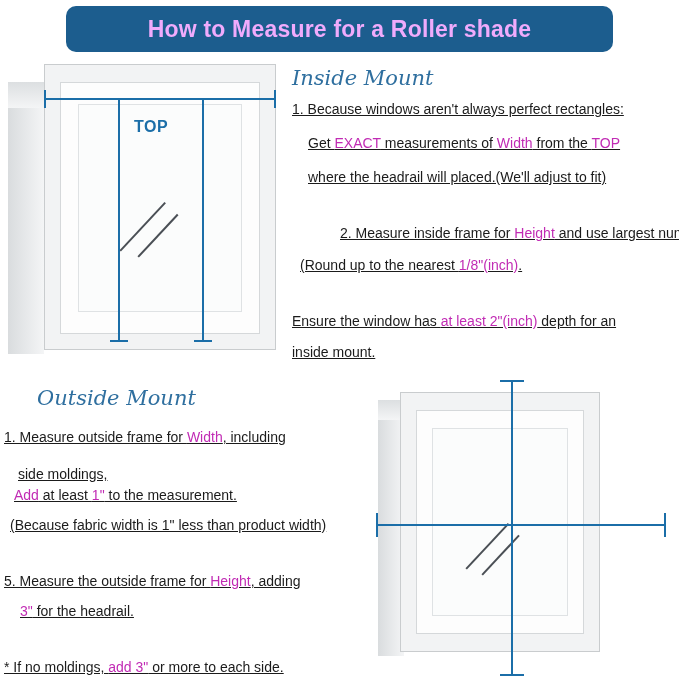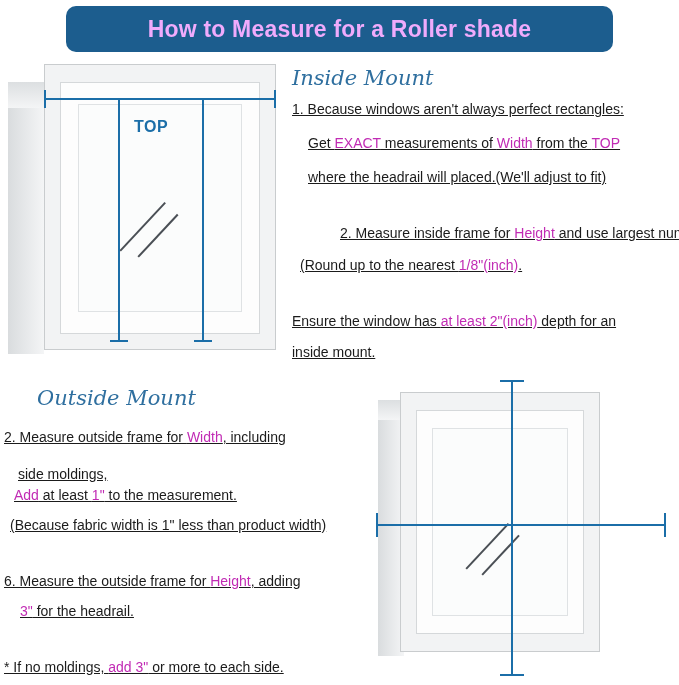--- a/index.html
+++ b/index.html
@@ -181,37 +181,37 @@
   <span>Ensure the window has </span><span class="hl">at least 2"(inch)</span><span> depth for an</span>
 </div>
 
 <div class="para" style="left:292px;top:343px;">
   <span>inside mount.</span>
 </div>
 
 <div class="heading" style="left:4px;top:386px;margin-left:33px;">Outside Mount</div>
 
 <div class="para" style="left:4px;top:428px;">
-  <span>2. Measure outside frame for </span><span class="hl">Width</span><span>, including</span>
+  <span>1. Measure outside frame for </span><span class="hl">Width</span><span>, including</span>
 </div>
 
 <div class="para" style="left:18px;top:458px;margin-top:7px;">
   <span>side moldings,</span>
 </div>
 
 <div class="para" style="left:14px;top:486px;">
   <span class="hl">Add</span><span> at least </span><span class="hl">1"</span><span> to the measurement.</span>
 </div>
 
 <div class="para" style="left:10px;top:516px;">
   <span>(Because fabric width is 1" less than product width)</span>
 </div>
 
 <div class="para" style="left:4px;top:572px;">
-  <span>6. Measure the outside frame for </span><span class="hl">Height</span><span>, adding</span>
+  <span>5. Measure the outside frame for </span><span class="hl">Height</span><span>, adding</span>
 </div>
 
 <div class="para" style="left:20px;top:602px;">
   <span class="hl">3"</span><span>  for the headrail.</span>
 </div>
 
 <div class="para" style="left:4px;top:658px;">
   <span>* If no moldings, </span><span class="hl">add 3"</span><span> or more to each side.</span>
 </div>
 

